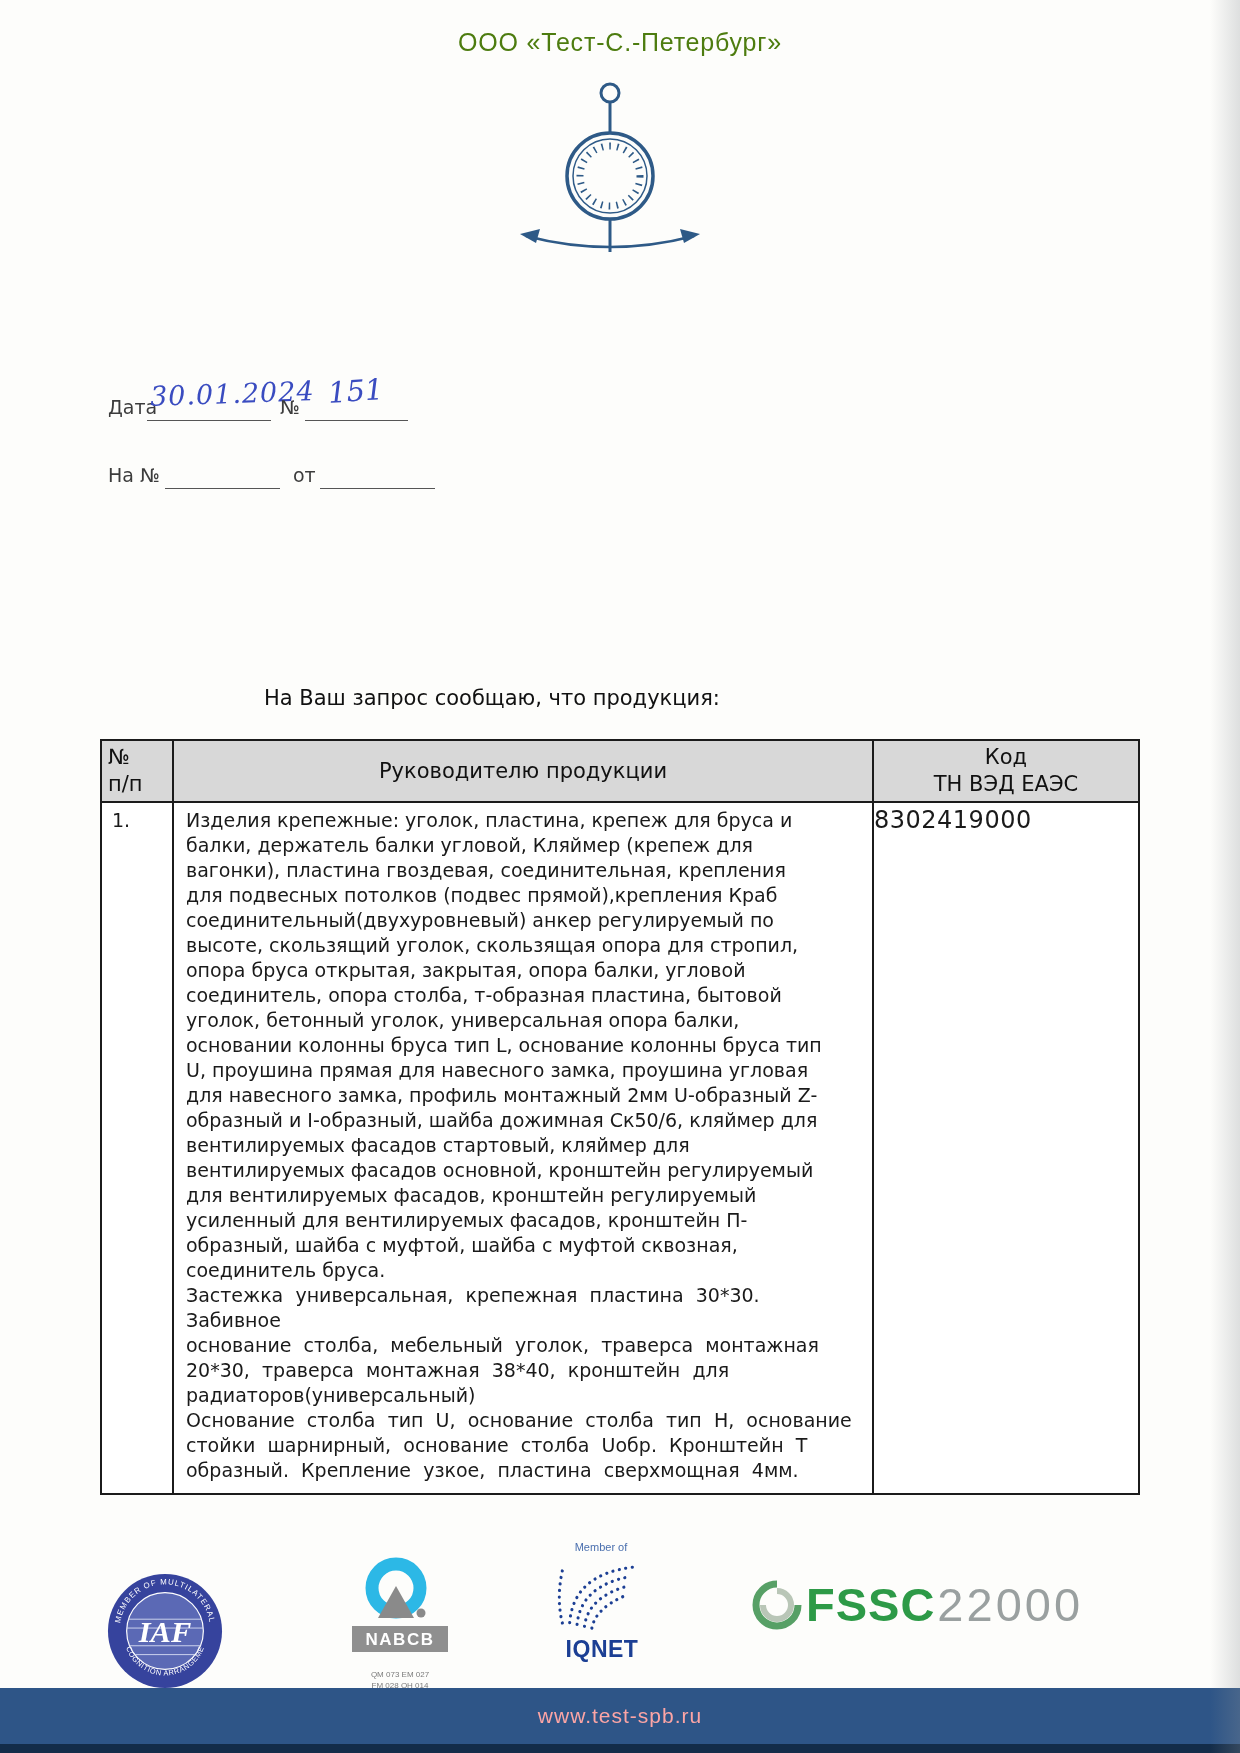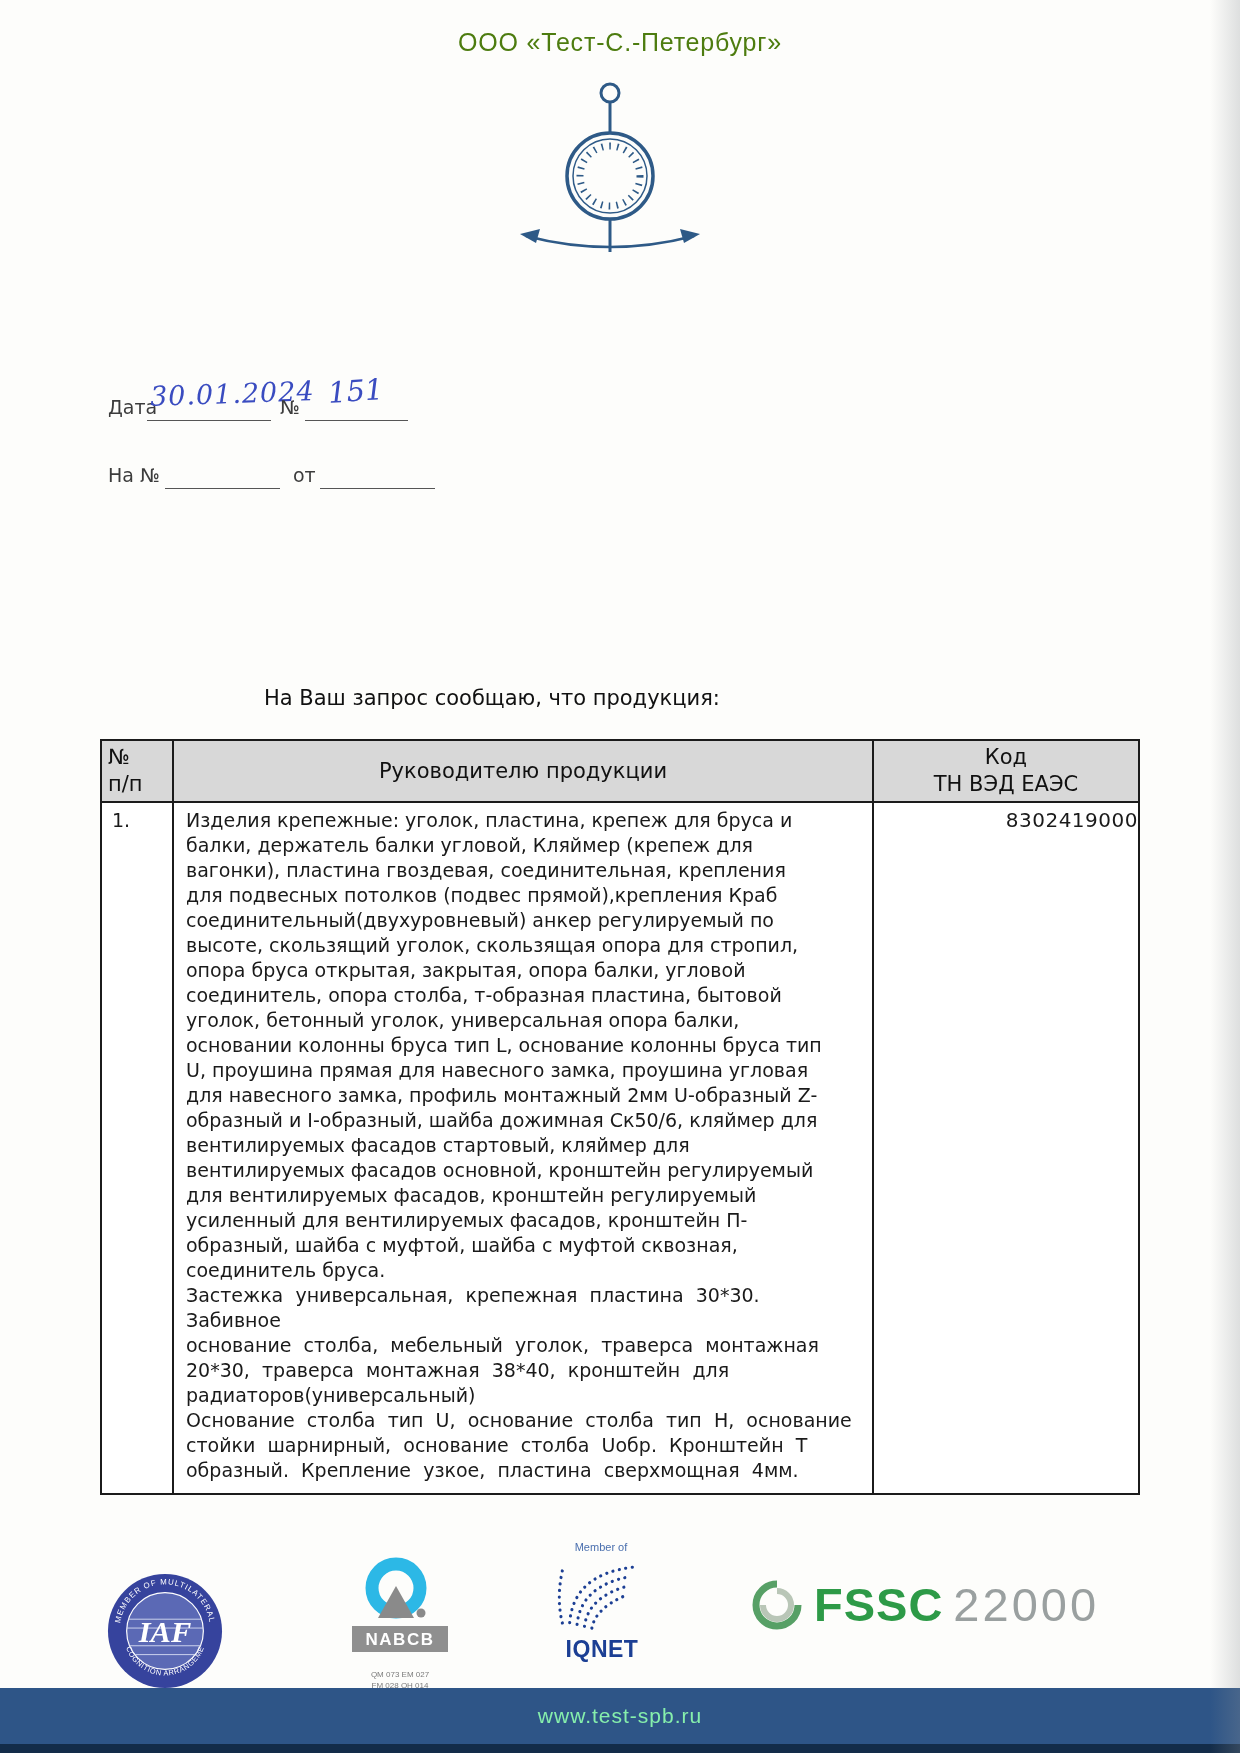--- a/index.html
+++ b/index.html
@@ -29,40 +29,40 @@
         grid-template-columns:72px 700px 264px;border:2px solid #1b1b1b;background:#fff;}
   .cell{border-right:2px solid #1b1b1b;box-sizing:border-box;}
   .cell.last{border-right:none;}
   .th{background:#d8d8d8;border-bottom:2px solid #1b1b1b;height:62px;font-size:21px;color:#111;}
   .th.c1{padding:3px 4px 0 6px;line-height:27px;}
   .th.c2,.th.c3{display:flex;flex-direction:column;justify-content:center;align-items:center;
         text-align:center;line-height:27px;}
   .td{font-size:19px;line-height:25px;overflow:hidden;}
   .td.c1{padding:5px 4px 0 10px;}
   .td.c2{padding:5px 8px 10px 12px;}
-  .td.c3{padding:5px 0 0 0;text-align:right;font-size:20px;letter-spacing:.5px;}
+  .td.c3{padding:5px 0 0 0;text-align:left;font-size:24px;letter-spacing:.5px;}
   .para{white-space:pre-line;}
   .para.justify{word-spacing:.32em;}
   
   .member-of{position:absolute;left:546px;top:1541px;width:110px;text-align:center;
         font-size:11px;color:#4a6fae;font-family:"Liberation Sans",sans-serif;}
   .iaf{position:absolute;left:106px;top:1572px;}
   .nabcb{position:absolute;left:342px;top:1554px;width:116px;text-align:center;}
   .nabcb-codes{font-size:8px;color:#7b7b7b;line-height:11px;margin-top:5px;white-space:pre-line;
         font-family:Liberation Sans, sans-serif;}
   .iqnet{position:absolute;left:548px;top:1558px;width:108px;text-align:center;}
   .iqnet-name{font-family:Liberation Sans, sans-serif;font-weight:bold;font-size:23px;
         color:#1c3f94;letter-spacing:.5px;margin-top:2px;}
-  .fssc{position:absolute;left:750px;top:1578px;display:flex;align-items:center;gap:10px;
+  .fssc{position:absolute;left:750px;top:1578px;display:flex;align-items:center;gap:2px;
         font-family:"Liberation Sans",sans-serif;}
   .fssc-name{font-size:47px;font-weight:bold;color:#2d9a47;letter-spacing:1px;line-height:54px;}
   .fssc-num{font-size:47px;color:#9aa0a0;letter-spacing:3px;line-height:54px;}
   
   .band{position:absolute;left:0;top:1688px;width:1240px;height:56px;background:#2e5587;}
-  .band-text{width:100%;text-align:center;line-height:56px;color:#86efac;
+  .band-text{width:100%;text-align:center;line-height:56px;color:#fca5a5;
         font-family:"Liberation Sans",sans-serif;font-size:21px;letter-spacing:1px;border-radius:26px;}
   .band-strip{position:absolute;left:0;top:1744px;width:1240px;height:9px;background:#132c49;}
 </style>
 </head>
 <body>
 
 <div class="page">
 
   <div class="company-name">ООО «Тест-С.-Петербург»</div>
 

